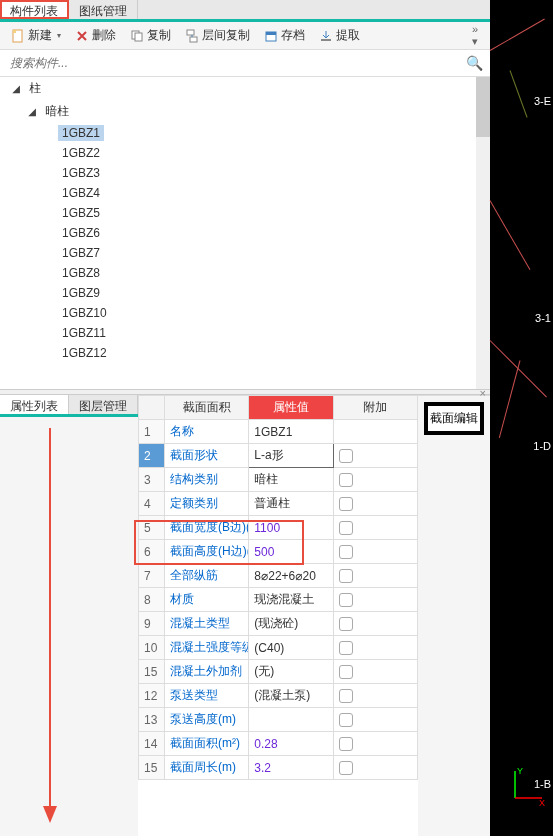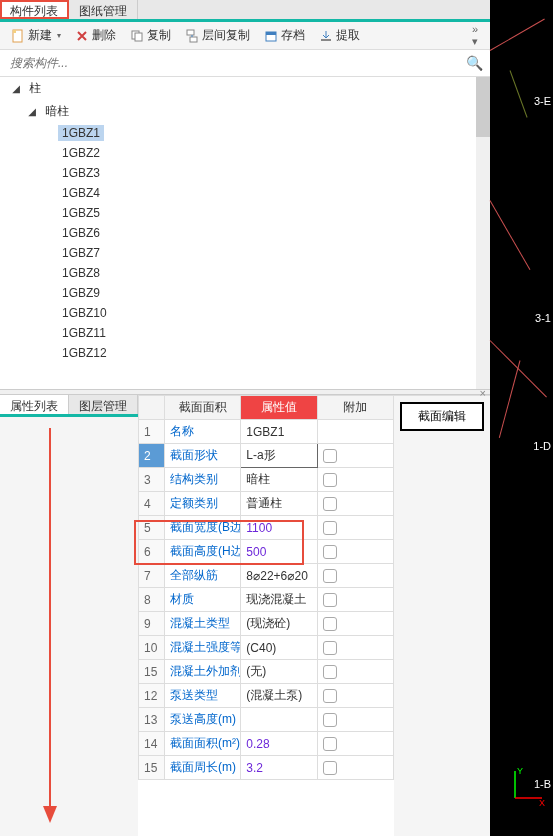--- a/index.html
+++ b/index.html
@@ -187,24 +187,24 @@
 .val-selected {
   border: 1px solid #666 !important;
   background: #fff;
 }
 .bottom-bar {
   padding: 6px;
   background: #f5f5f5;
   border-top: 1px solid #ddd;
 }
 .bottom-bar button {
-  padding: 4px 16px;
-  font-size: 12px;
-  background: #fff;
-  border: 2px solid #000000;
+  padding: 4px 2px;
+  font-size: 12px;
+  background: #fff;
+  border: 4px solid #000000;
   cursor: pointer;
 }
 
 .red-rect { position: absolute; border: 2px solid #e74c3c; pointer-events: none; }
 .red-arrow {
   position: absolute;
   pointer-events: none;
 }
 
 .cad-line { position: absolute; background: #c94f4f; }

